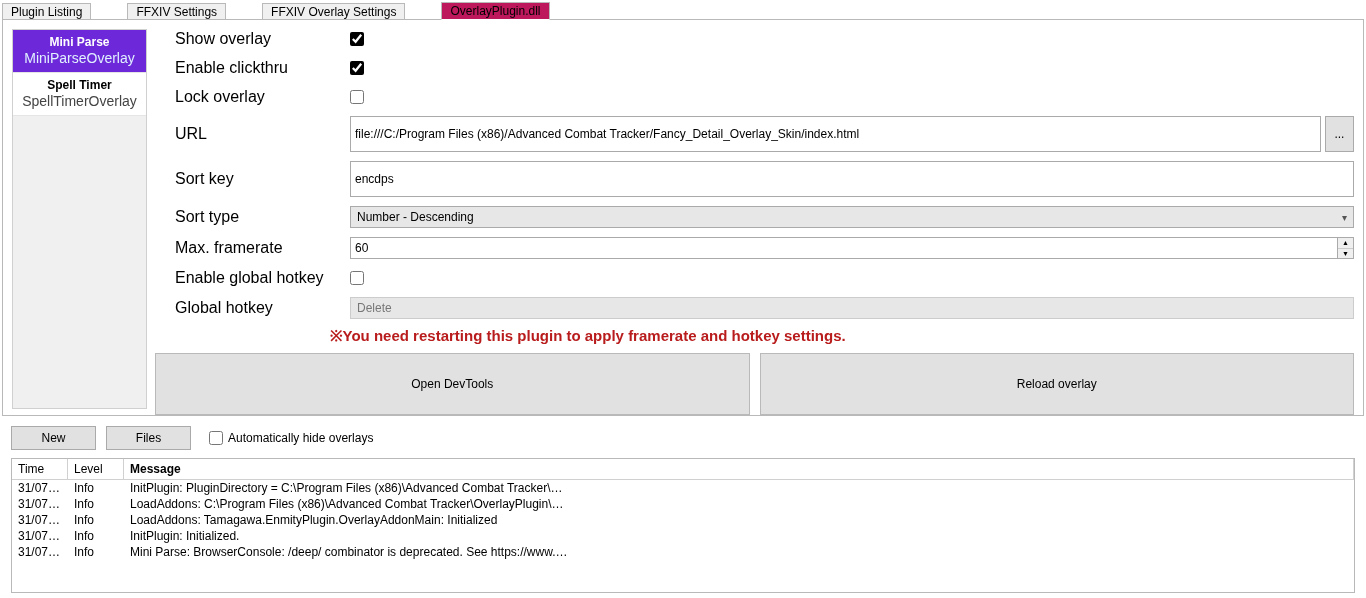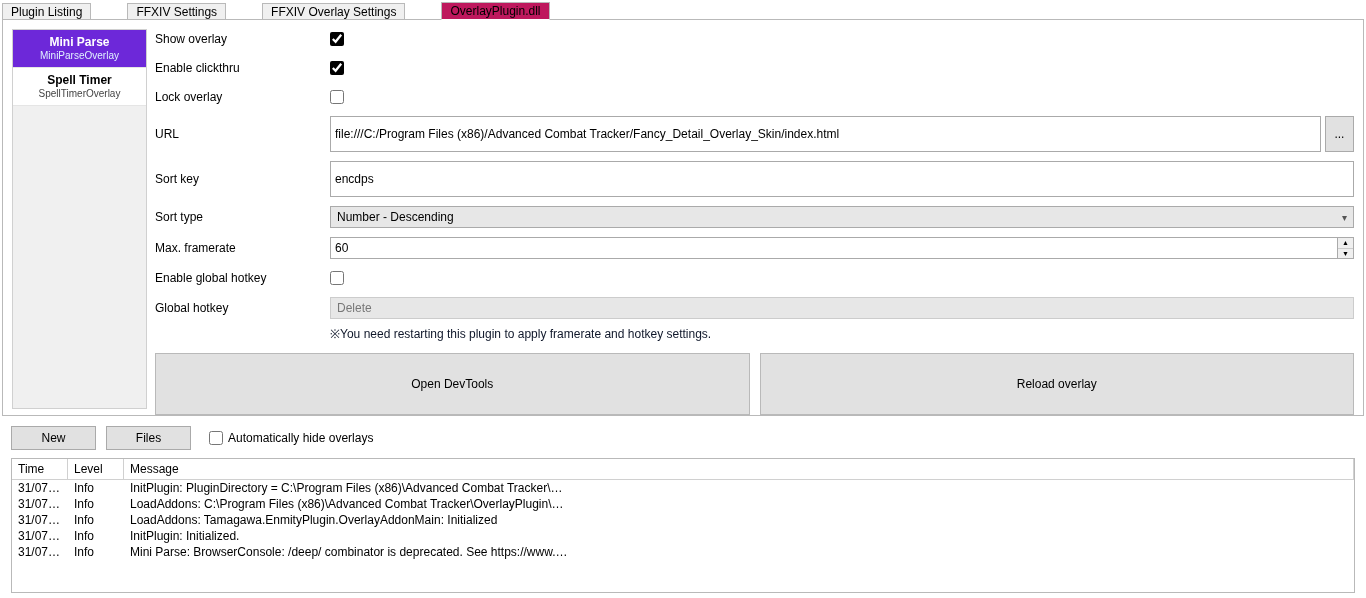--- a/index.html
+++ b/index.html
@@ -60,40 +60,41 @@
   }
   .side-item {
     background: #fff;
     border-bottom: 1px solid #e5e5e5;
     text-align: center;
     padding: 5px 2px 6px 2px;
     cursor: pointer;
   }
   .side-item.active { background: #6d28d9; color: #fff; }
   .side-item .title { font-weight: bold; font-size: 12px; }
-  .side-item .sub { font-size: 10px; margin-top: 1px; }
+  .side-item .sub { font-size: 14px; margin-top: 1px; }
   .side-item.active .sub { color: #e0f0ff; }
   .side-item:not(.active) .sub { color: #444; }
 
   
   .form-area {
     position: absolute;
     left: 152px;
     top: 9px;
     right: 9px;
   }
   .form-row {
     display: flex;
     align-items: center;
     margin-bottom: 9px;
     min-height: 20px;
   }
   .form-label {
     width: 175px;
-    font-size: 12px;
+    font-size: 16px;
+    margin-left: 20px;
   }
   .form-control-cell { flex: 1; display:flex; align-items:stretch; }
   input[type="checkbox"] {
     width: 14px; height: 14px; margin:0;
     accent-color: #000;
   }
   .text-input {
     width: 100%;
     border: 1px solid #aaa;
     padding: 2px 4px;
@@ -146,24 +147,25 @@
   .readonly-box {
     width: 100%;
     background: #e7e7e7;
     border: 1px solid #ccc;
     height: 22px;
     padding: 2px 6px;
     color: #777;
     display:flex; align-items:center;
   }
   .note {
-    font-size: 12px;
-    color: #0f172a;
+    font-size: 15px;
+    color: #b91c1c;
     padding-left: 175px;
     margin-top: -3px;
+    font-weight: bold;
   }
 
   .big-buttons {
     position:absolute;
     left: 152px;
     right: 9px;
     bottom: 0px;
     height: 62px;
     display:flex;
     gap: 10px;
@@ -214,21 +216,21 @@
     padding: 3px 6px;
     border-right: 1px solid #d0d0d0;
     font-size:12px;
   }
   .log-rows { }
   .log-row { display:flex; font-size:12px; padding: 1px 0; }
   .log-row div { padding: 0 6px; white-space:nowrap; overflow:hidden; text-overflow:ellipsis; }
   .col-time { width: 56px; }
   .col-level { width: 56px; }
   .col-msg { flex:1; max-width: 450px; }
-  .log-header .col-msg { max-width:none; flex:1; }
+  .log-header .col-msg { max-width:none; flex:1;font-weight:bold; }
 </style>
 </head>
 <body>
 
 <div class="tab-row">
   <div class="tab">Plugin Listing</div>
   <div class="tab">FFXIV Settings</div>
   <div class="tab">FFXIV Overlay Settings</div>
   <div class="tab active">OverlayPlugin.dll</div>
 </div>

